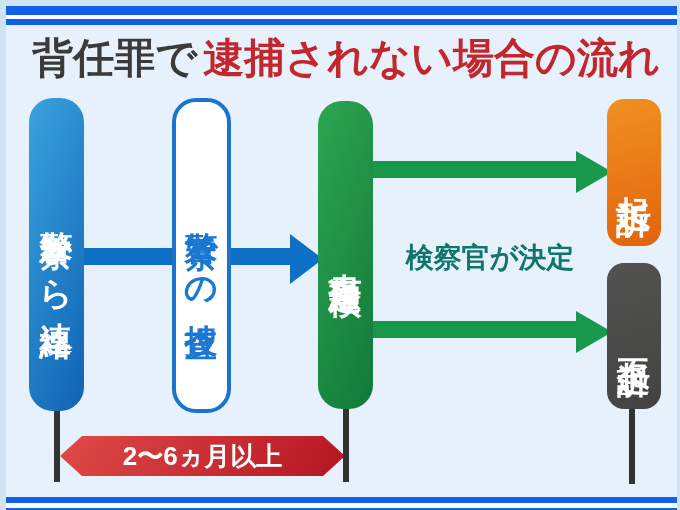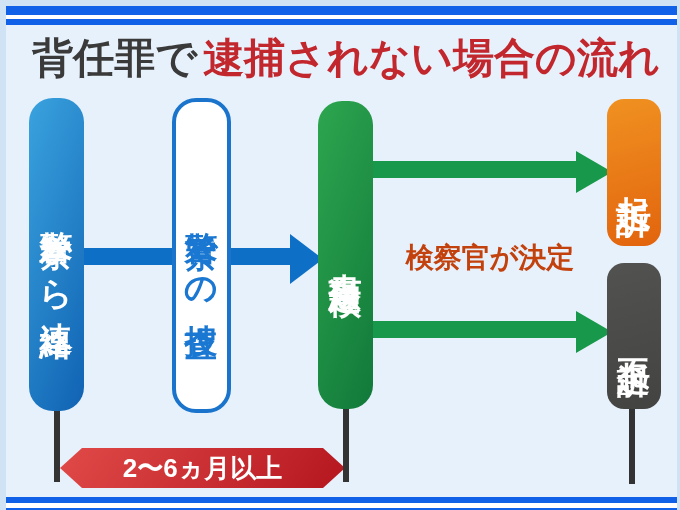--- a/index.html
+++ b/index.html
@@ -61,37 +61,37 @@
   .head.green-up{ left:570px; top:145px;
     border-top:18px solid transparent; border-bottom:18px solid transparent;
     border-left:31px solid #17984a; }
   .head.green-low{ left:570px; top:305px;
     border-top:18px solid transparent; border-bottom:18px solid transparent;
     border-left:31px solid #17984a; }
 
   
   .annotation{
     left:367px; top:230px; width:234px; text-align:center;
-    font-size:28px; font-weight:bold; color:#c2410c; white-space:nowrap;
+    font-size:28px; font-weight:bold; color:#0f766e; white-space:nowrap;
   }
 
   
   .tline{ width:4px; background:#333333; z-index:2; }
   .tl-1{ left:48px; top:402px; height:74px; }
   .tl-2{ left:337px; top:400px; height:76px; }
   .tl-3{ left:623px; top:402px; height:76px; }
 
   .span-band{
     height:40px; display:flex; align-items:center; justify-content:center;
     color:#ffffff; font-weight:bold; font-size:26px; z-index:1;
     white-space:nowrap;
   }
   .span-red{ left:54px; top:430px; width:285px;
     background:linear-gradient(125deg,#e04a48 0%,#b5161f 100%);
-    clip-path:polygon(22px 0, calc(100% - 22px) 0, 100% 50%, calc(100% - 22px) 100%, 22px 100%, 0 50%);margin-top:12px; }
+    clip-path:polygon(22px 0, calc(100% - 22px) 0, 100% 50%, calc(100% - 22px) 100%, 22px 100%, 0 50%); }
   .span-purple{ left:343px; top:430px; width:283px;
     background:linear-gradient(90deg,#b766b7 0%,#6d2c92 100%);
     clip-path:polygon(18px 0, calc(100% - 18px) 0, 100% 50%, calc(100% - 18px) 100%, 18px 100%, 0 50%); }
 </style>
 </head>
 <body>
 
 <div class="canvas">
 
   <div class="abs stripe blue st-a"></div>

